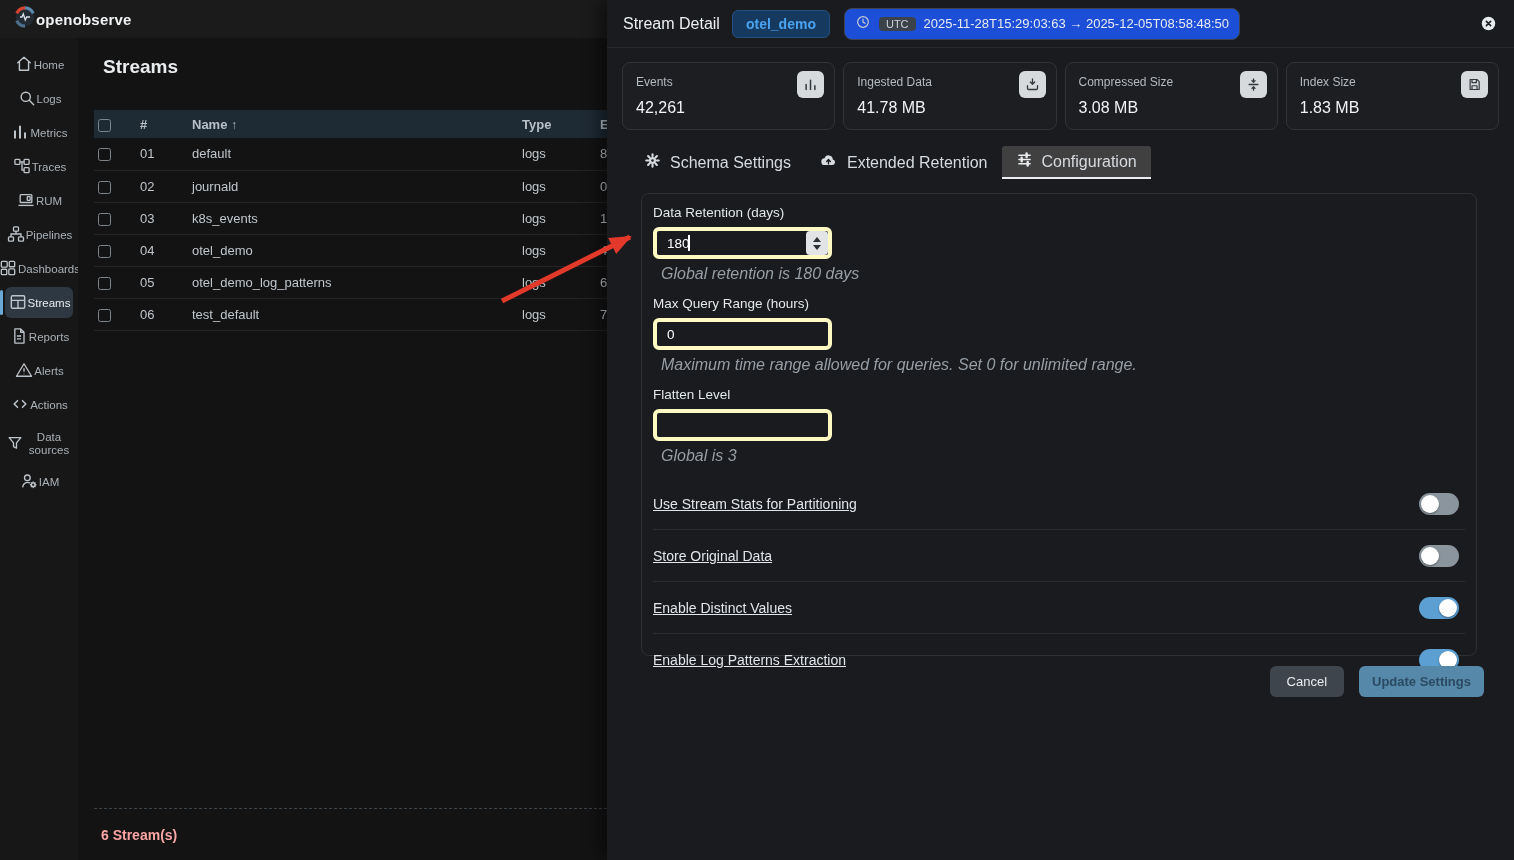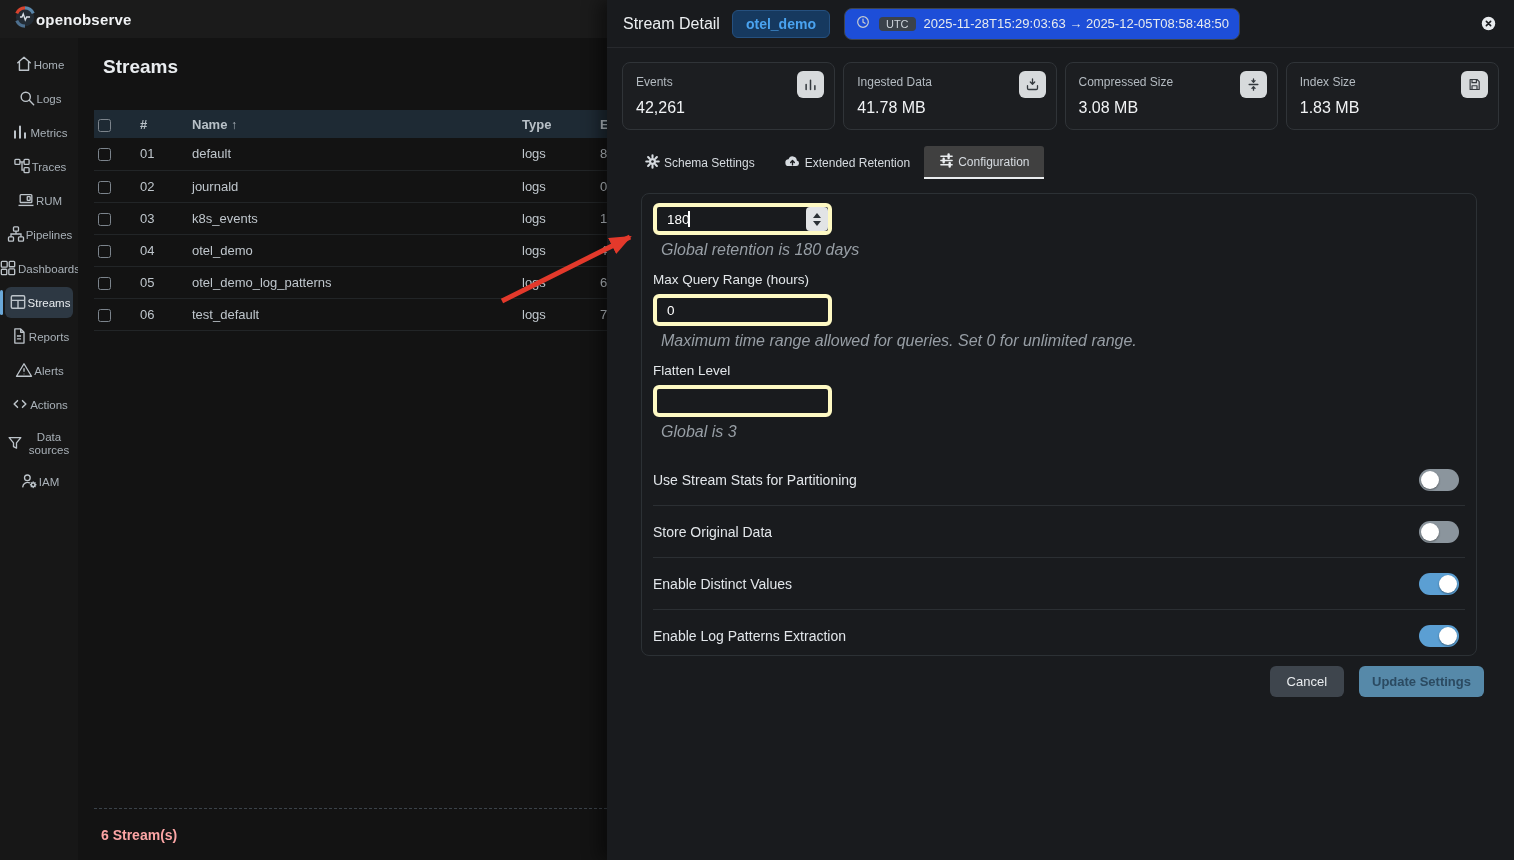--- a/index.html
+++ b/index.html
@@ -40,38 +40,38 @@
   .time-text { color:#e8ebee; font-size:13px; }
   .close-btn { margin-left:auto; cursor:pointer; display:flex; }
 
   .stats-row { position:absolute; top:62px; left:15px; right:15px; display:flex; gap:8px; }
   .stat-card { flex:1; background:#1c1e21; border:1px solid #303438; border-radius:8px; padding:9px 13px; height:68px; position:relative; }
   .stat-label { color:#b4bbc1; font-size:12px; padding-top:3px; }
   .stat-value { color:#f1f3f5; font-size:16px; margin-top:10px; }
   .stat-chip { position:absolute; top:8px; right:10px; width:27px; height:27px; background:#d7dadc; border-radius:6px; display:flex; align-items:center; justify-content:center; cursor:pointer; }
 
   .tabs { position:absolute; top:146px; left:23px; display:flex; }
-  .tab { display:flex; align-items:center; gap:3px; padding:0 14px; height:33px; color:#d6dbe0; font-size:12px; cursor:pointer; }
+  .tab { display:flex; align-items:center; gap:9px; padding:0 14px; height:33px; color:#d6dbe0; font-size:16px; cursor:pointer; }
   .tab.on { background:#404040; border-bottom:2px solid #eaedef; border-radius:3px 3px 0 0; }
 
   .form-card { position:absolute; top:193px; left:34px; right:37px; height:463px; border:1px solid #2c3135; border-radius:8px; padding:9px 11px; }
   .f-label { color:#e3e7ea; font-size:13.5px; margin:2px 0 7px; }
   .f-input-wrap { position:relative; width:179px; }
   .f-input { width:179px; height:32px; border:4px solid #fef9c3; border-radius:6px; background:transparent; color:#fff; font-size:13.5px; padding:0 30px 0 10px; font-family:"Liberation Sans", sans-serif; outline:none; }
   .f-input.nospin { padding-right:10px; }
   .spinner { position:absolute; right:4px; top:4px; width:22px; height:24px; background:#e2e4e6; border-radius:4px; display:flex; flex-direction:column; align-items:center; justify-content:center; gap:3px; cursor:pointer; }
   .spin-up { width:0; height:0; border-left:4px solid transparent; border-right:4px solid transparent; border-bottom:5px solid #2c3136; }
   .spin-down { width:0; height:0; border-left:4px solid transparent; border-right:4px solid transparent; border-top:5px solid #2c3136; }
   .caret { position:absolute; left:35px; top:8px; width:1.5px; height:16px; background:#ffffff; }
   .f-hint { color:#979ea5; font-size:16px; font-style:italic; margin:6px 8px 13px; }
 
   .toggles { margin-top:4px; }
   .toggle-row { display:flex; align-items:center; justify-content:space-between; height:52px; border-bottom:1px solid #2b2f33; padding-right:6px; }
   .toggle-row:last-child { border-bottom:none; }
-  .toggle-label { color:#e2e6ea; font-size:14px; }
+  .toggle-label { color:#e2e6ea; font-size:14px;text-decoration:underline; }
   .toggle { position:relative; width:40px; height:22px; border-radius:11px; background:#8b959d; cursor:pointer; }
   .toggle .knob { position:absolute; top:2px; left:2px; width:18px; height:18px; border-radius:50%; background:#fff; box-shadow:0 1px 2px rgba(0,0,0,.4); }
   .toggle.on { background:#5b9fd3; }
   .toggle.on .knob { left:auto; right:2px; }
 
   .actions { position:absolute; top:666px; right:30px; display:flex; gap:15px; }
   .btn { height:31px; border-radius:6px; display:flex; align-items:center; font-size:13px; border:none; cursor:pointer; font-family:"Liberation Sans", sans-serif; }
   .btn-cancel { background:#3e454d; color:#e9ecef; padding:0 17px; }
   .btn-update { background:#5689a9; color:#2b4a61; padding:0 13px; font-weight:600; }
 
@@ -376,20 +376,21 @@
               </g>
               <g stroke-width="3.4">
                 <path d="M15 3.6 v4.8 M8 9.6 v4.8 M16.5 15.6 v4.8"></path>
               </g>
             </svg></span>
         <span>Configuration</span>
       </div>
     </div>
 
     <div class="form-card">
+      <div class="f-label">Data Retention (days)</div>
       <div class="f-input-wrap">
         <input class="f-input" type="text" value="180" style="">
         <span class="caret"></span>
         <span class="spinner">
             <span class="spin-up"></span>
             <span class="spin-down"></span>
           </span>
       </div>
       <div class="f-hint">Global retention is 180 days</div>
 

